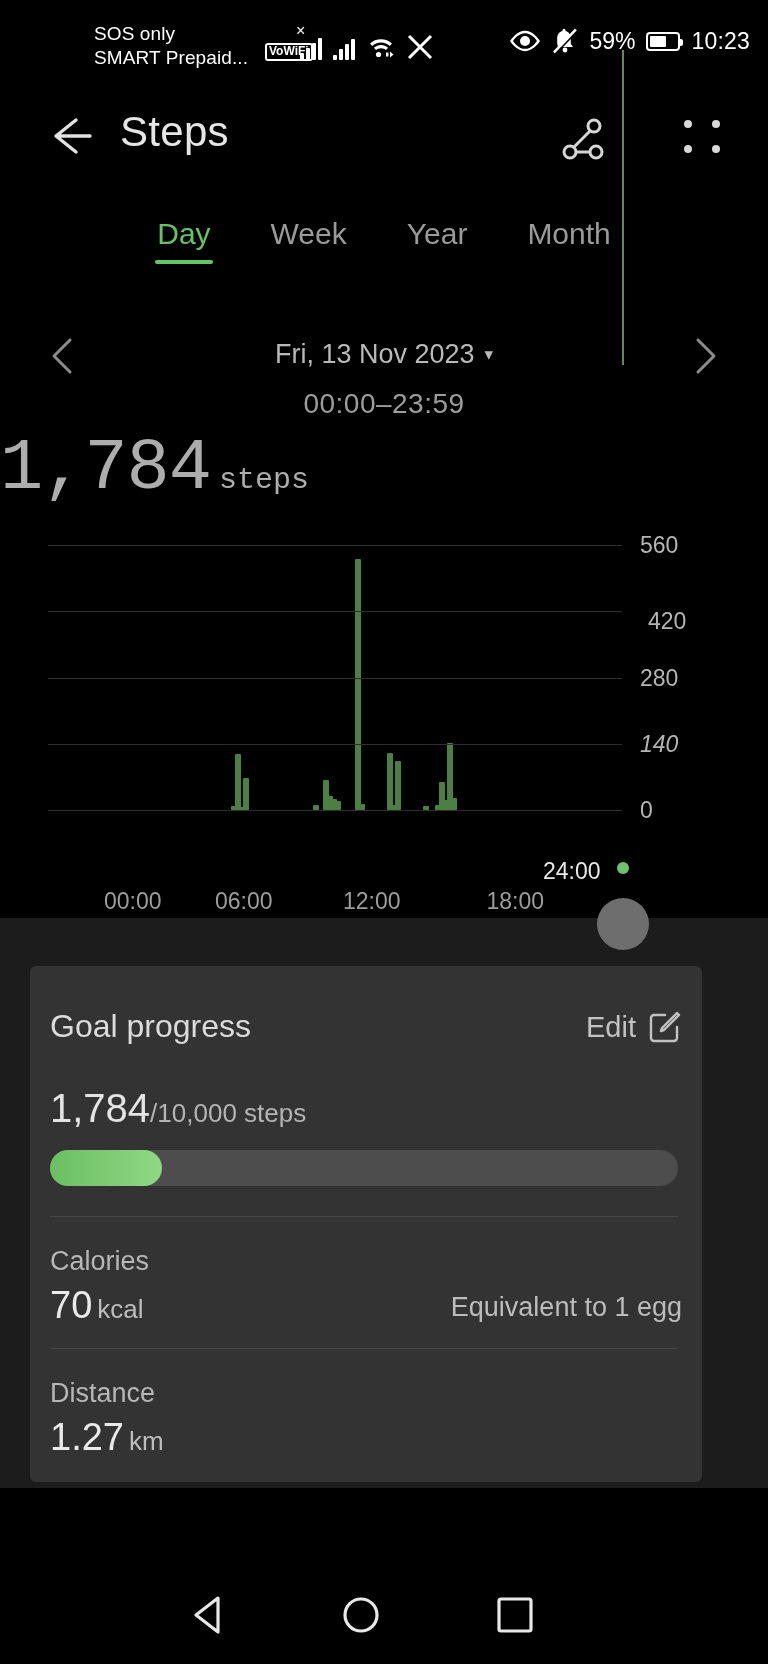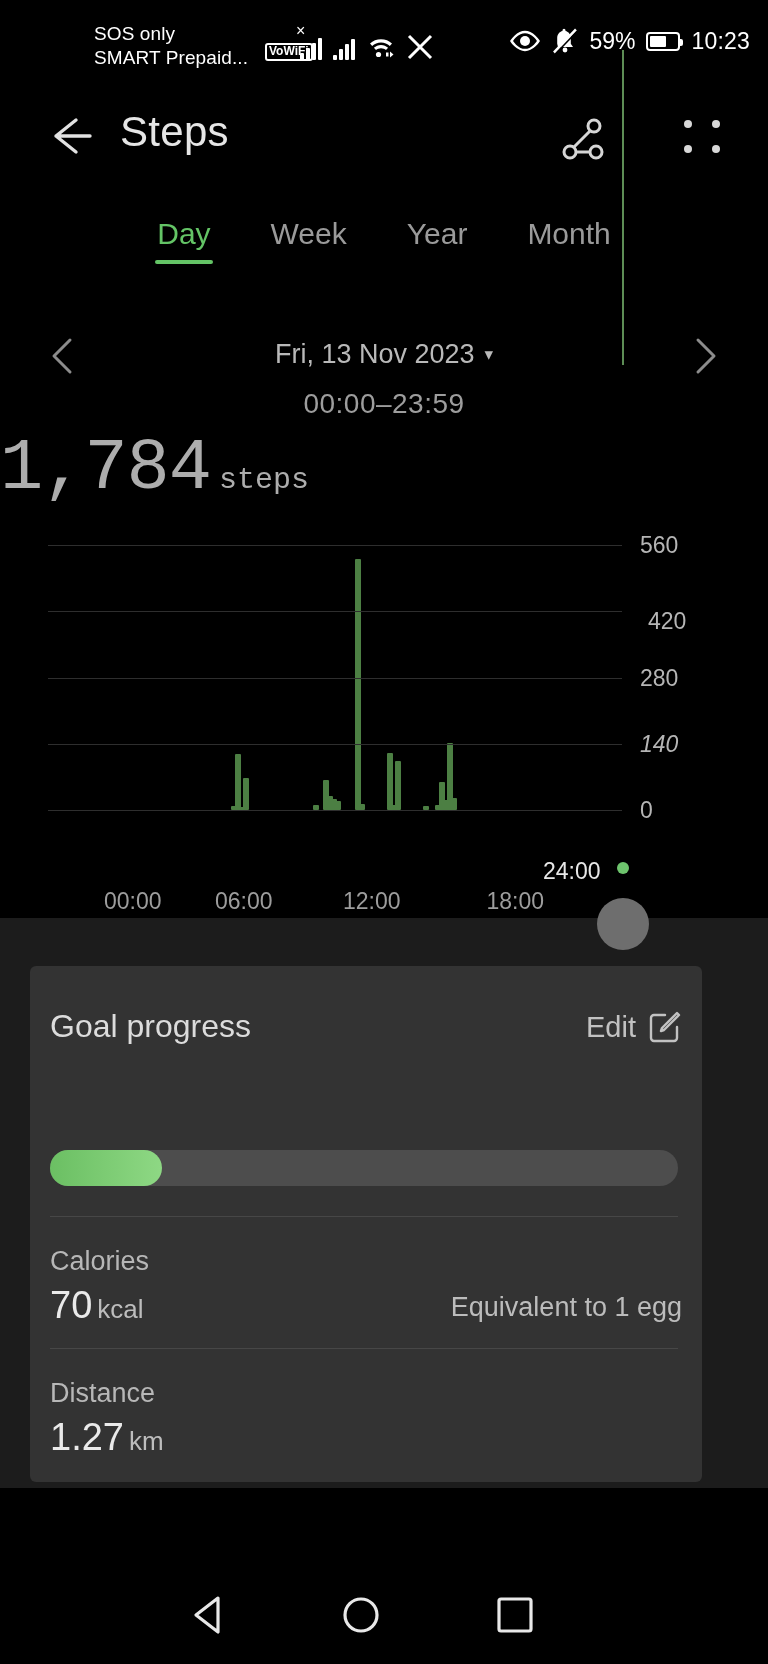--- a/index.html
+++ b/index.html
@@ -329,20 +329,23 @@
   <div class="card-inner">
     <div class="goal-title">Goal progress</div>
     <div class="edit-wrap">
       <span class="edit-label">Edit</span>
       <svg width="34" height="34" viewBox="0 0 34 34">
         <path d="M29 17v11a3 3 0 0 1-3 3H6a3 3 0 0 1-3-3V8a3 3 0 0 1 3-3h11" fill="none" stroke="#c2c2c2" stroke-width="2.4" stroke-linecap="round"></path>
         <path d="M13 21l3-1 15-15-2-2-15 15z" fill="none" stroke="#c2c2c2" stroke-width="2.4" stroke-linejoin="round"></path>
       </svg>
     </div>
 
+    <div class="goal-nums">
+      <span class="big">1,784</span><span class="small">/10,000 steps</span>
+    </div>
 
     <div class="progress-track">
       <div class="progress-fill" id="progress-fill" style="width: 17.8%;"></div>
     </div>
 
     <div class="divider" style="top:250px"></div>
 
     <div class="stat-label" style="top:280px">Calories</div>
     <div class="stat-value" style="top:318px">
       <span class="v">70</span><span class="u">kcal</span>

